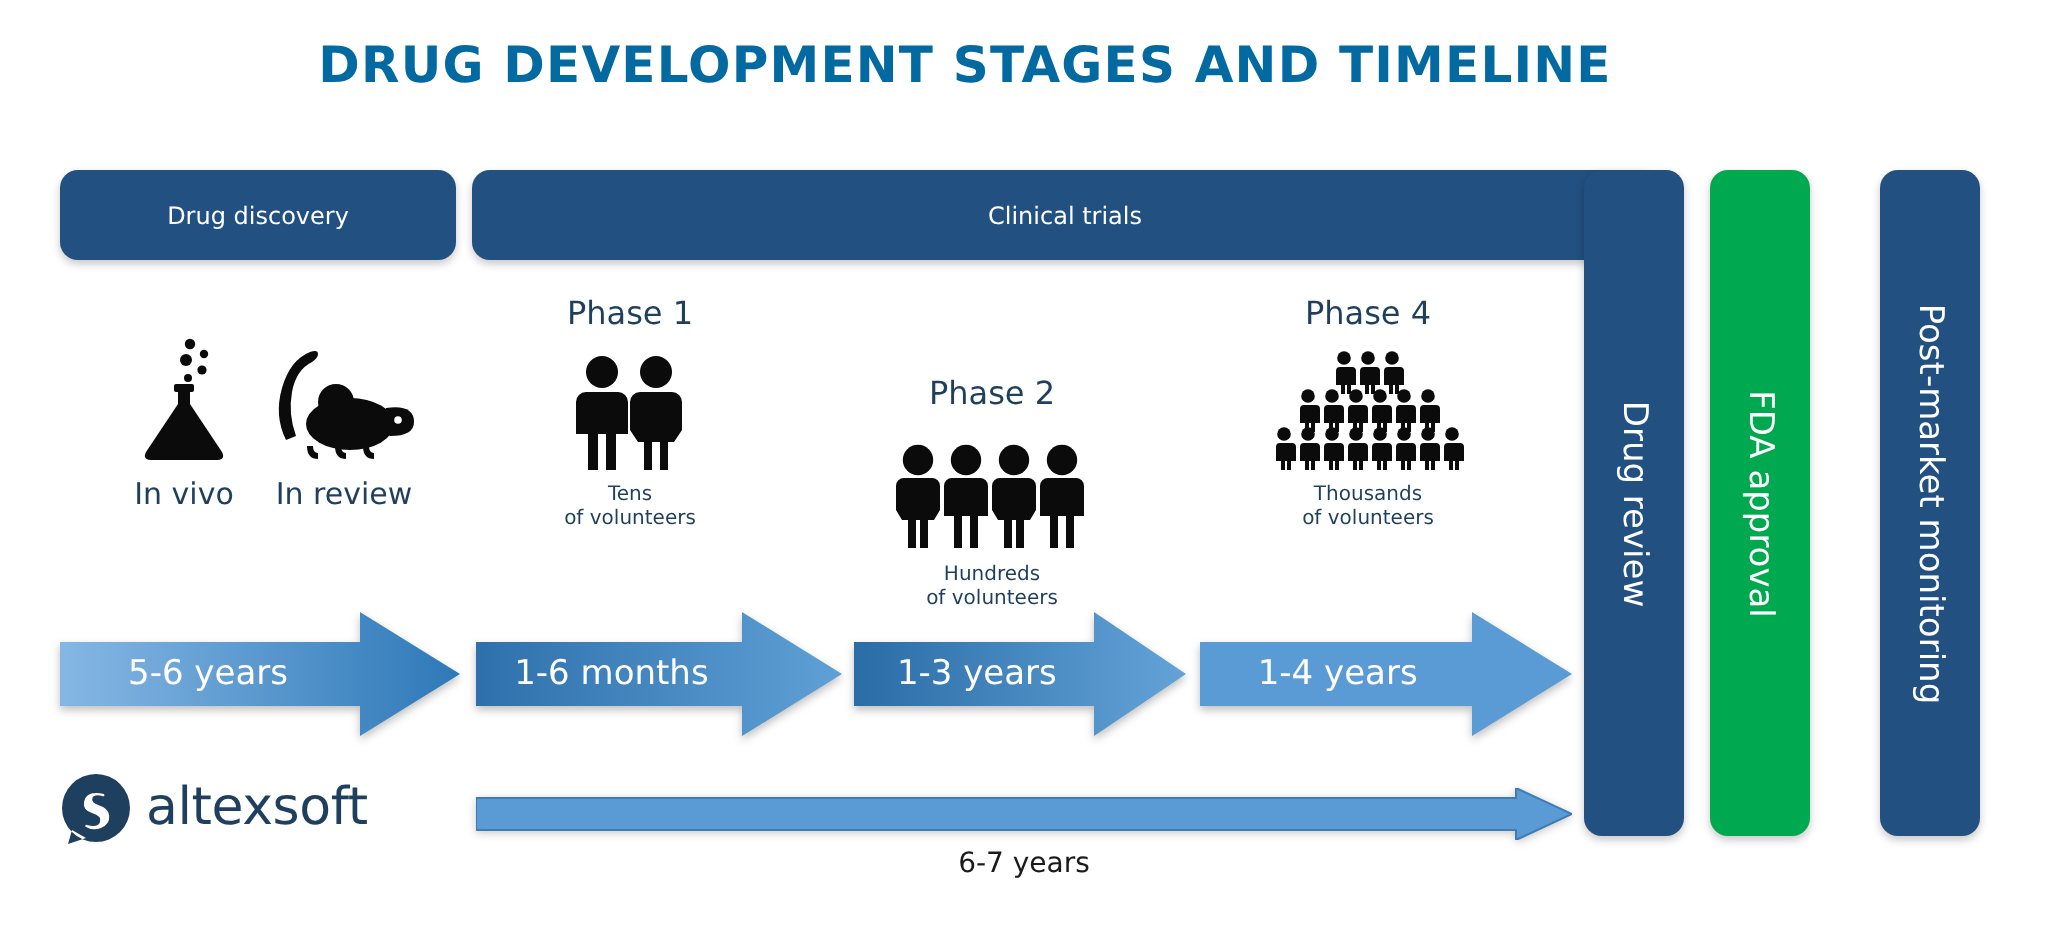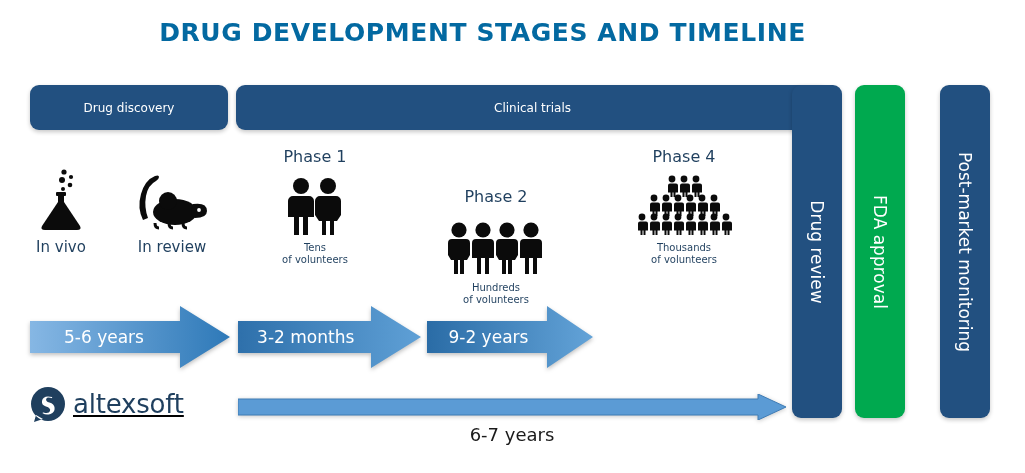--- a/index.html
+++ b/index.html
@@ -67,21 +67,21 @@
   #bar-post     { left:940px; width:50px; }
 
   
   .icon-block{ position:absolute; text-align:center; }
   .icon-caption{
     color:#1f3f5e;
     font-size:15px;
     margin-top:4px;
     white-space:nowrap;
   }
-  #icon-invivo { left:13px;  top:168px; width:96px; }
+  #icon-invivo { left:44px;  top:168px; width:96px; }
   #icon-invitro{ left:124px; top:168px; width:96px; }
 
   
   .phase{ position:absolute; text-align:center; }
   .phase-title{
     color:#1f3f5e;
     font-size:16px;
     white-space:nowrap;
   }
   .phase-figures{
@@ -138,33 +138,32 @@
     position:absolute;
     left:238px; top:394px;
     width:548px; height:26px;
     filter:drop-shadow(0 1px 2px rgba(0,0,0,.22));
   }
   #total-label{
     position:absolute;
     left:238px; top:424px;
     width:548px;
     text-align:center;
-    font-size:18px;
+    font-size:14px;
     color:#1a1a1a;
     white-space:nowrap;
   }
 
   
   #logo{
     position:absolute;
     left:30px; top:386px;
     display:flex;
     align-items:center;
     gap:7px;
-    text-decoration:underline;
   }
   #logo-text{
     font-size:26px;
     color:#1f3f5e;
     letter-spacing:-.2px;
   }
 </style>
 </head>
 <body>
 
@@ -344,39 +343,53 @@
     <div class="arrow-shape">
       <svg width="183" height="62" viewBox="0 0 183 62" preserveAspectRatio="none">
         <defs>
             <linearGradient id="g2" x1="0" y1="0" x2="1" y2="0">
           <stop offset="0%" stop-color="#2e70ab"></stop>
               <stop offset="100%" stop-color="#5fa0d6"></stop>
         </linearGradient>
           </defs>
         <path d="M0 15 H133 V0 L183 31 L133 62 V47 H0 Z" fill="url(#g2)"></path>
       </svg>
-      <span class="arrow-label">3-2 months</span>
+      <span class="arrow-label">1-6 months</span>
     </div>
   </div>
 
   <div class="arrow" id="arrow-3">
     <div class="arrow-shape">
       <svg width="166" height="62" viewBox="0 0 166 62" preserveAspectRatio="none">
         <defs>
             <linearGradient id="g3" x1="0" y1="0" x2="1" y2="0">
           <stop offset="0%" stop-color="#2a6ca6"></stop>
               <stop offset="100%" stop-color="#63a3d8"></stop>
         </linearGradient>
           </defs>
         <path d="M0 15 H120 V0 L166 31 L120 62 V47 H0 Z" fill="url(#g3)"></path>
       </svg>
-      <span class="arrow-label">9-2 years</span>
-    </div>
-  </div>
-
+      <span class="arrow-label">1-3 years</span>
+    </div>
+  </div>
+
+  <div class="arrow" id="arrow-4">
+    <div class="arrow-shape">
+      <svg width="186" height="62" viewBox="0 0 186 62" preserveAspectRatio="none">
+        <defs>
+            <linearGradient id="g4" x1="0" y1="0" x2="1" y2="0">
+          <stop offset="0%" stop-color="#5b9bd5"></stop>
+              <stop offset="100%" stop-color="#5b9bd5"></stop>
+        </linearGradient>
+          </defs>
+        <path d="M0 15 H136 V0 L186 31 L136 62 V47 H0 Z" fill="url(#g4)"></path>
+      </svg>
+      <span class="arrow-label">1-4 years</span>
+    </div>
+  </div>
 
   <div id="arrow-total">
     <svg width="548" height="26" viewBox="0 0 548 26" preserveAspectRatio="none">
       <path d="M0 5 H520 V0 L548 13 L520 26 V21 H0 Z" fill="#5b9bd5" stroke="#3f7cb5" stroke-width="1"></path>
     </svg>
   </div>
   <div id="total-label">6-7 years</div>
 
   <div id="logo">
     <svg width="36" height="36" viewBox="0 0 36 36">

